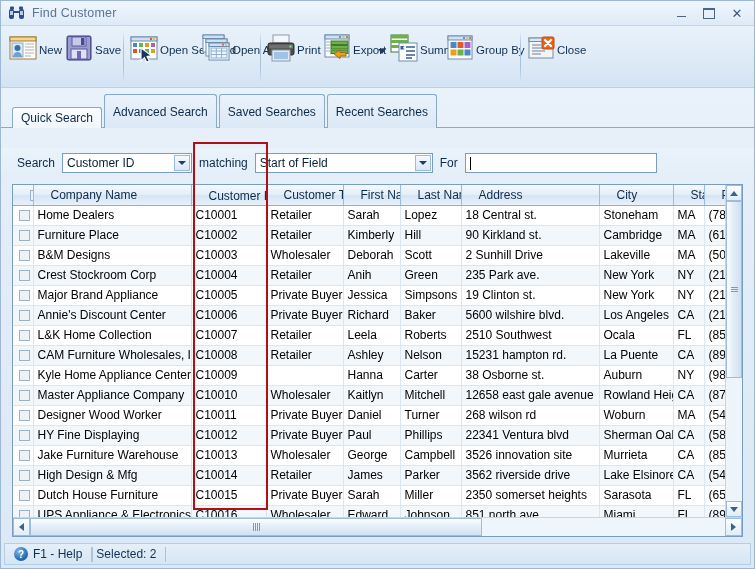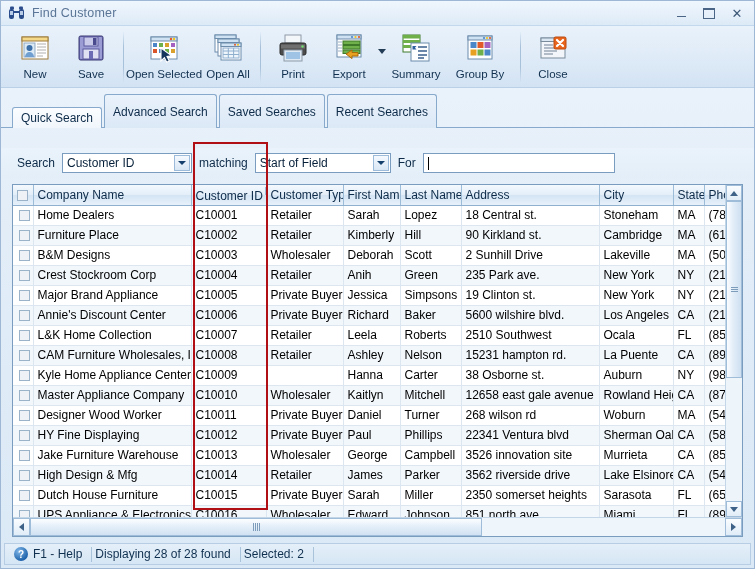--- a/index.html
+++ b/index.html
@@ -55,21 +55,21 @@
     height: 63px;
     display: flex;
     align-items: flex-start;
     background: linear-gradient(180deg, #e9f2fb 0%, #dfebf7 50%, #d3e3f4 100%);
     border-top: 1px solid #c3d8ec;
     border-bottom: 1px solid #b9d0e7;
     padding: 3px 0 0 6px;
   }
   .tb-item {
     width: 56px;
-    display: flex; flex-direction: column; align-items: center;
+    display: flex; align-items: center;
     padding-top: 3px;
     cursor: default;
   }
   .tb-item.wide { width: 72px; }
   .tb-icon { width: 32px; height: 32px; display: block; }
   .tb-label {
     margin-top: 4px;
     font-size: 11.5px;
     color: #11304f;
     white-space: nowrap;
@@ -152,21 +152,21 @@
     display: flex; align-items: center; justify-content: center;
   }
   .combo .cb-arrow i {
     width: 0; height: 0;
     border-left: 4px solid transparent;
     border-right: 4px solid transparent;
     border-top: 4px solid #15406d;
     display: block;
   }
   #combo-field { width: 130px; }
-  #combo-match { width: 136px; }
+  #combo-match { width: 178px; }
   .forfield {
     width: 192px; height: 20px;
     background: #fff;
     border: 1px solid #7a9cbf;
     position: relative;
   }
   .caret {
     position: absolute; left: 4px; top: 3px;
     width: 1px; height: 13px; background: #000;
   }
@@ -188,21 +188,21 @@
   table.grid { border-collapse: collapse; table-layout: fixed; width: 717px; }
   table.grid th {
     height: 20px;
     background: linear-gradient(180deg, #f4f9fd 0%, #e3eef9 48%, #d5e5f4 52%, #e6f0fa 100%);
     border-right: 1px solid #9dbcd8;
     border-bottom: 1px solid #8fb0cf;
     font-weight: normal;
     font-size: 12px;
     color: #0d2b49;
     text-align: left;
-    padding: 0 0 0 4px;
+    padding: 0 0 0 17px;
     white-space: nowrap;
     overflow: hidden;
   }
   table.grid td {
     height: 20px;
     border-right: 1px solid #dbe6f0;
     border-bottom: 1px solid #dbe6f0;
     font-size: 12px;
     color: #000;
     padding: 0 0 0 4px;
@@ -817,23 +817,20 @@
         </div>
     </div>
   </div>
 
   <div class="statusbar">
     <div class="sb-cell">
       <span class="helpicon">?</span>
       <span>F1 - Help</span>
     </div>
     <div class="sb-div"></div>
-    <div class="sb-cell">
-      <span>Displaying 28 of 28 found</span>
-    </div>
     <div class="sb-div"></div>
     <div class="sb-cell">
       <span>Selected: 2</span>
     </div>
     <div class="sb-div"></div>
   </div>
 
   <div class="annot-box" style="border-color: rgb(177, 15, 22);"></div>
 </div>
 

